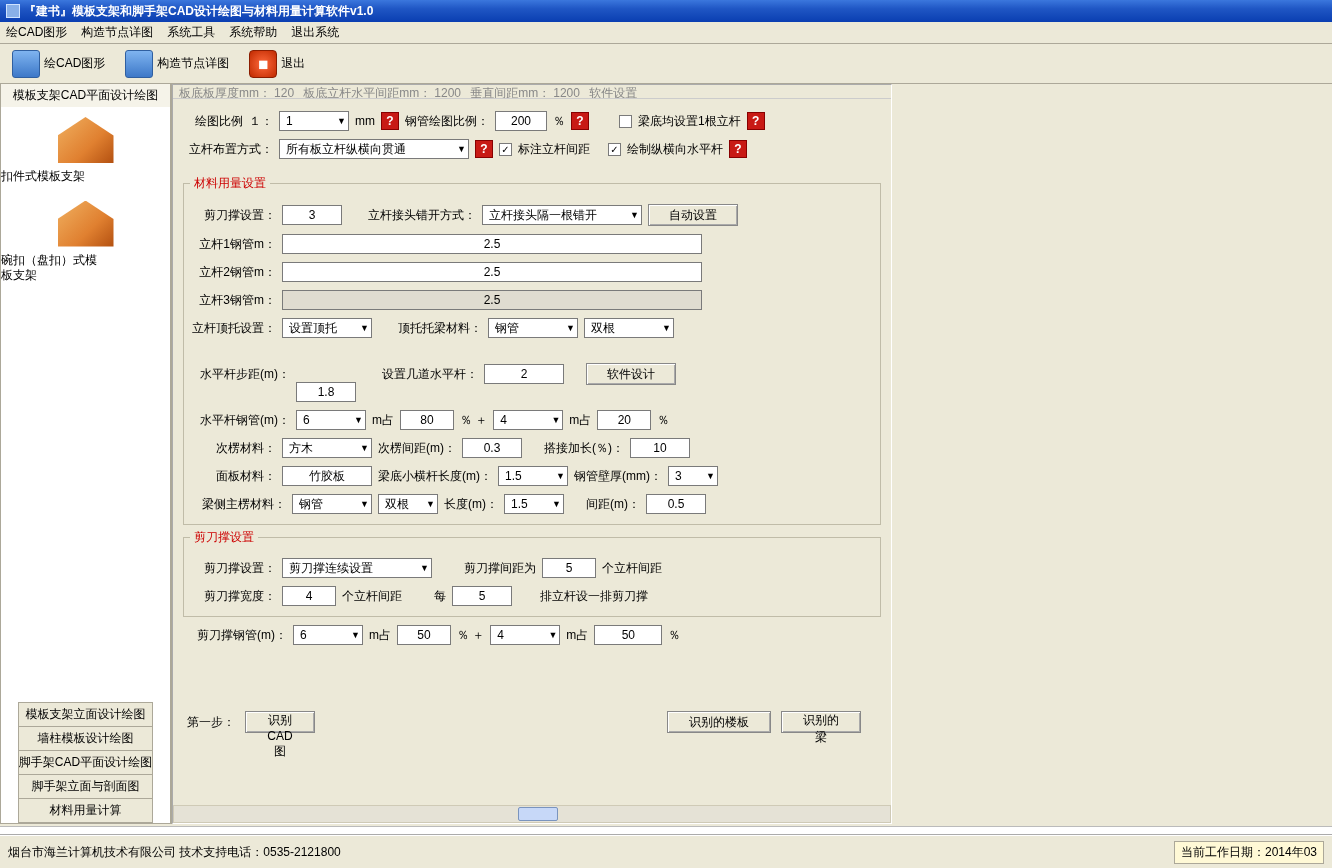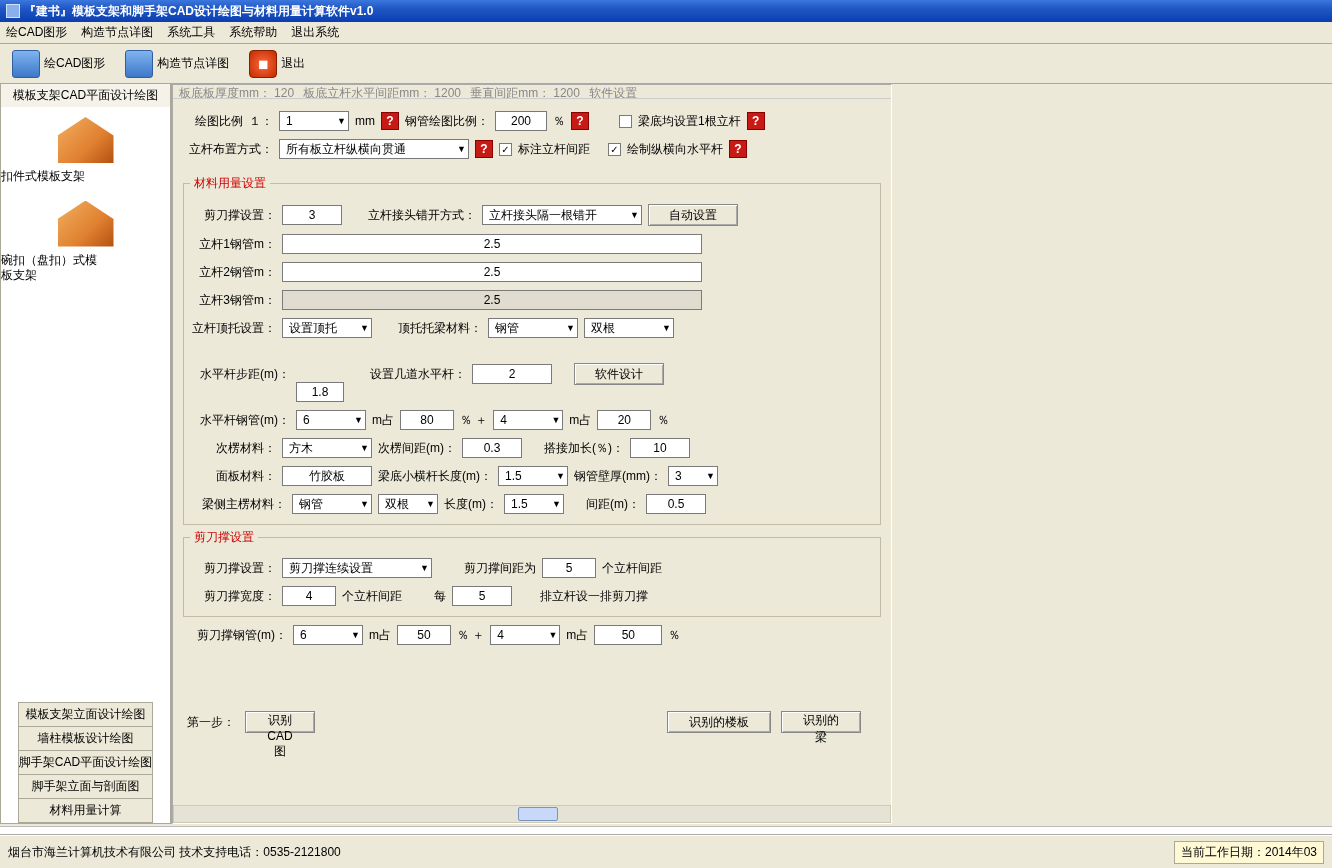--- a/index.html
+++ b/index.html
@@ -203,21 +203,21 @@
               <span>钢管</span>
               <span class="arrow">▼</span>
             </div>
           <div class="sel" style="width:90px">
               <span>双根</span>
               <span class="arrow">▼</span>
             </div>
         </div>
         <div class="row">
           <span class="lbl" style="width:100px">水平杆步距(m)：</span>
-          <input class="txt" style="width: 48px; margin-top: 36px;" value="1.8">
+          <input class="txt" style="width: 60px; margin-top: 36px;" value="1.8">
           <span style="width:14px"></span>
           <span>设置几道水平杆：</span>
           <input class="txt" style="width: 80px;" value="2">
           <span style="width:10px"></span>
           <button class="btn">软件设计</button>
         </div>
         <div class="row">
           <span class="lbl" style="width:100px">水平杆钢管(m)：</span>
           <div class="sel" style="width:70px">
               <span>6</span>

